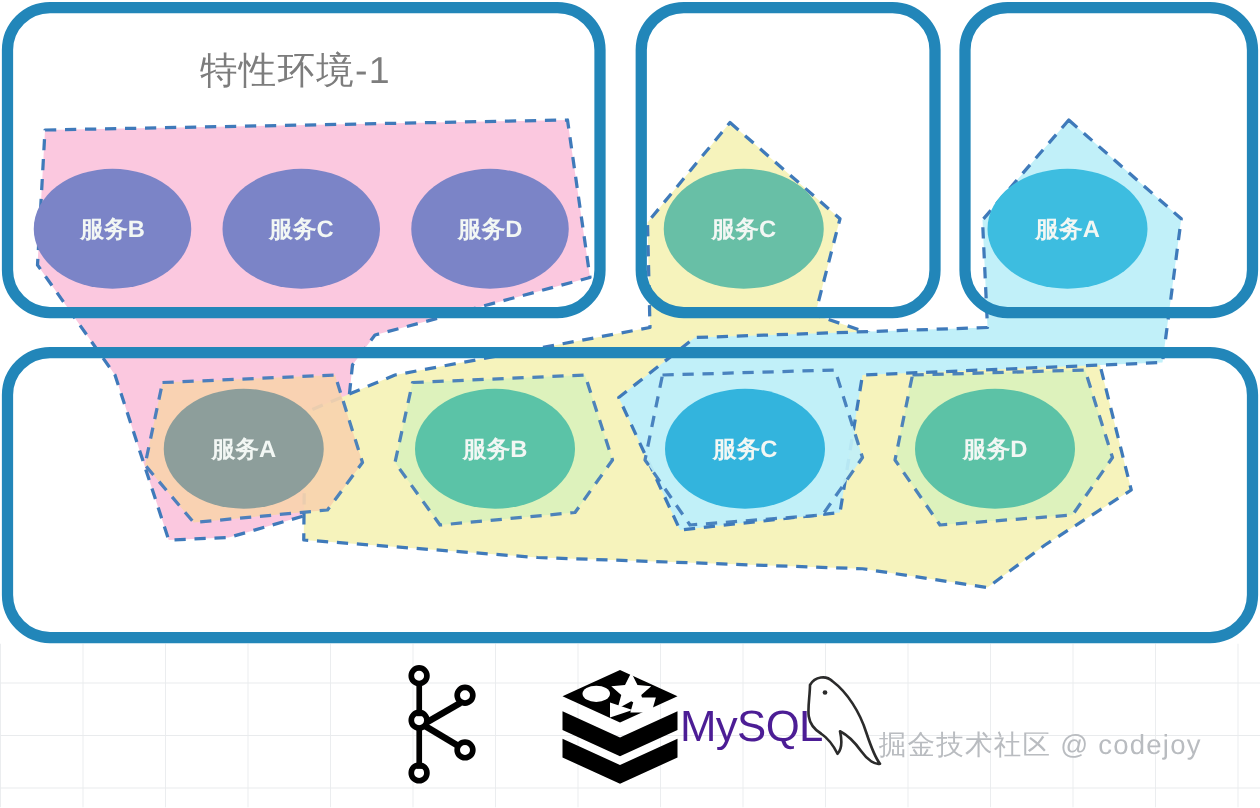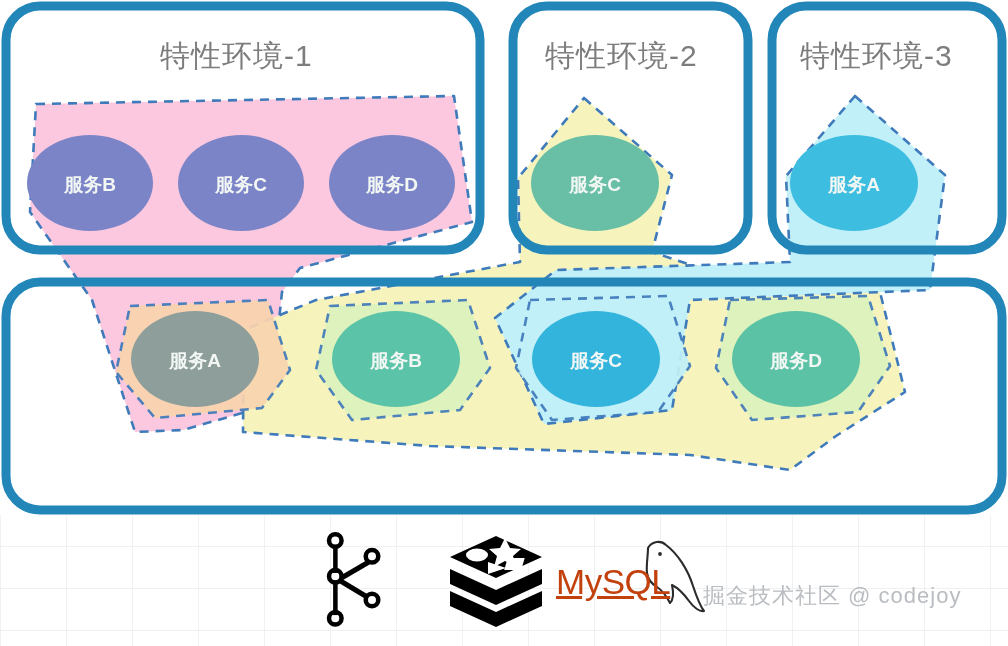--- a/index.html
+++ b/index.html
@@ -146,20 +146,18 @@
 
     <g>
       <path d="M 648 548 C 652 541 661 540 666 545 C 678 554 688 570 693 586 C 697 598 700 606 704 611
                C 700 612 694 608 689 601 C 684 594 678 588 672 585 C 674 594 673 600 670 603
                C 667 597 663 591 657 587 C 652 584 648 580 647 573 C 646 566 648 556 648 548 Z" fill="#ffffff" stroke="#2b2b2b" stroke-width="2.1" stroke-linejoin="round"></path>
       <circle cx="660" cy="554" r="1.9" fill="#2b2b2b"></circle>
     </g>
   </svg>
 
   <div class="env-title" style="left:160px;top:36px;text-align:center;">特性环境-1</div>
-  <div class="env-title" style="left:545px;top:36px;">特性环境-2</div>
-  <div class="env-title" style="left:800px;top:36px;">特性环境-3</div>
 
-  <div style="position:absolute;left:556px;top:582px;font-size:35px;color:#c2410c;font-family:'Liberation Sans','DejaVu Sans',sans-serif;letter-spacing:-0.5px;transform:translateY(-50%);text-decoration:underline;">MySQL</div>
+  <div style="position:absolute;left:544px;top:582px;font-size:35px;color:#4c1d95;font-family:'Liberation Sans','DejaVu Sans',sans-serif;letter-spacing:-0.5px;transform:translateY(-50%);">MySQL</div>
 
   <div class="watermark" style="left:703px;top:596px;transform:translateY(-50%);">掘金技术社区 @ codejoy</div>
 
 </div>
 
 </body></html>

